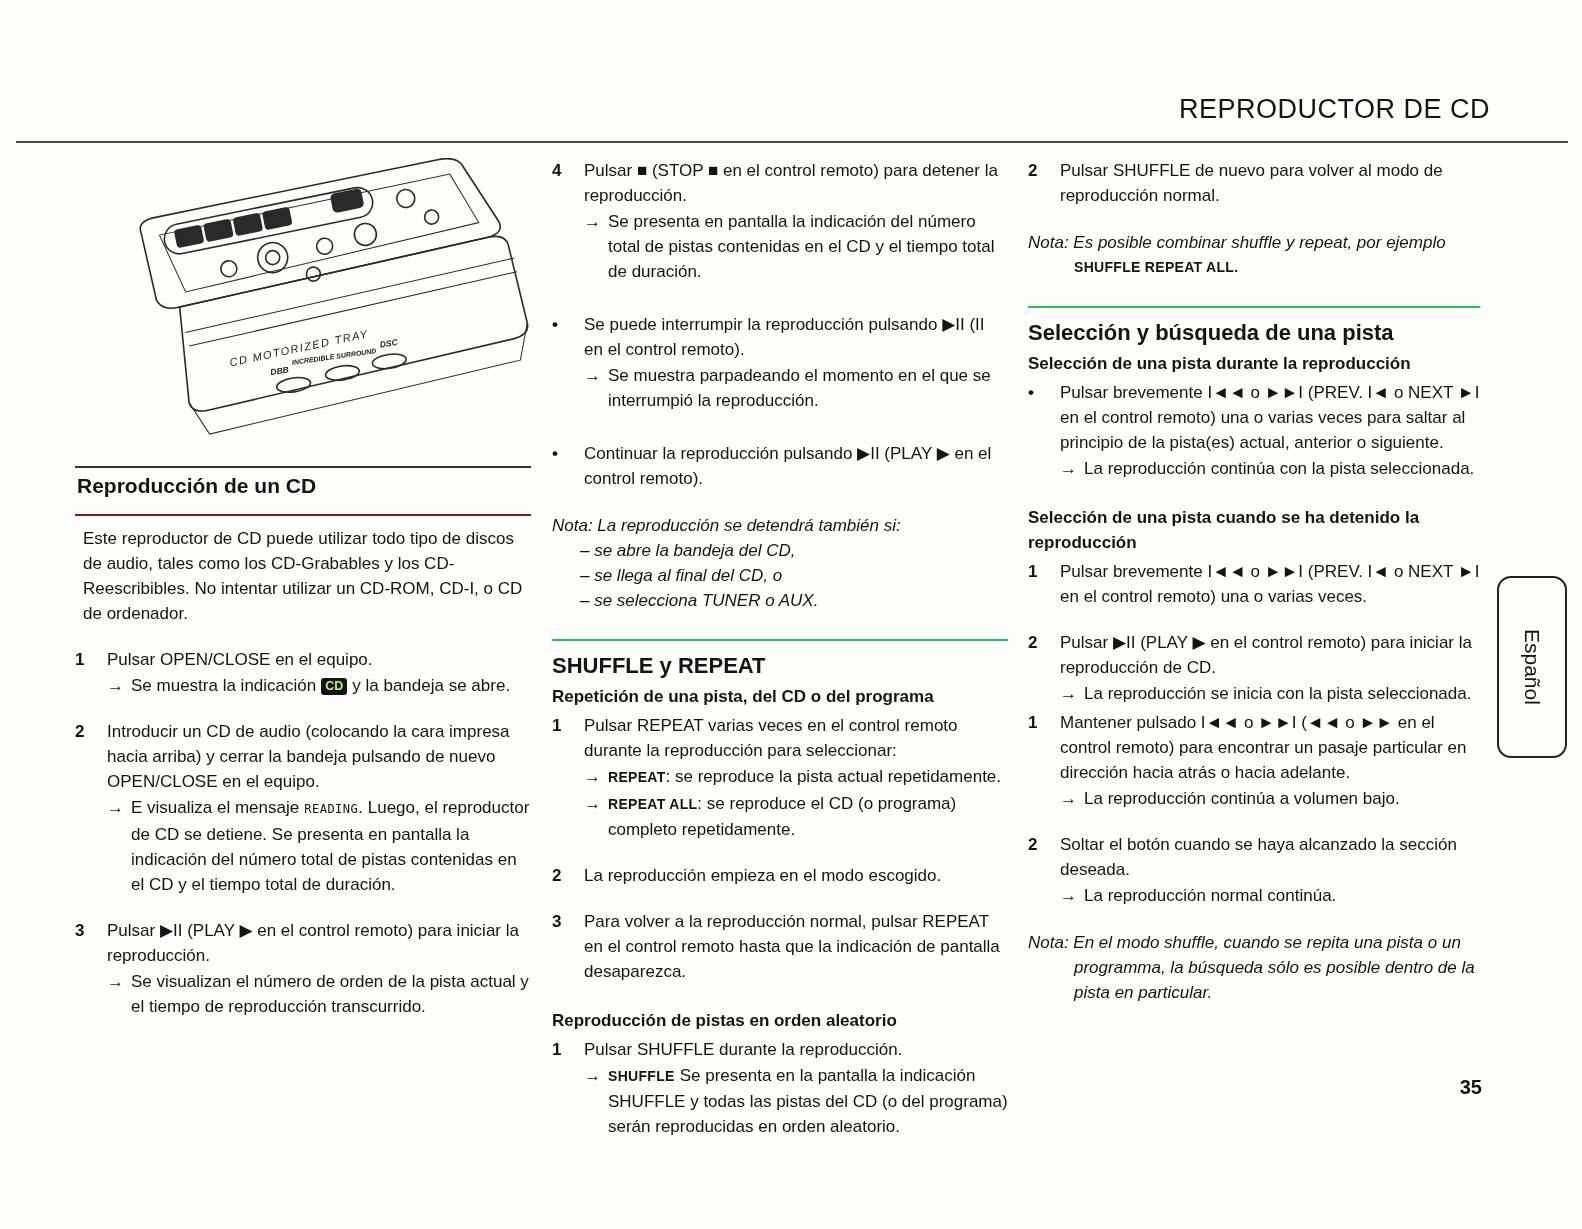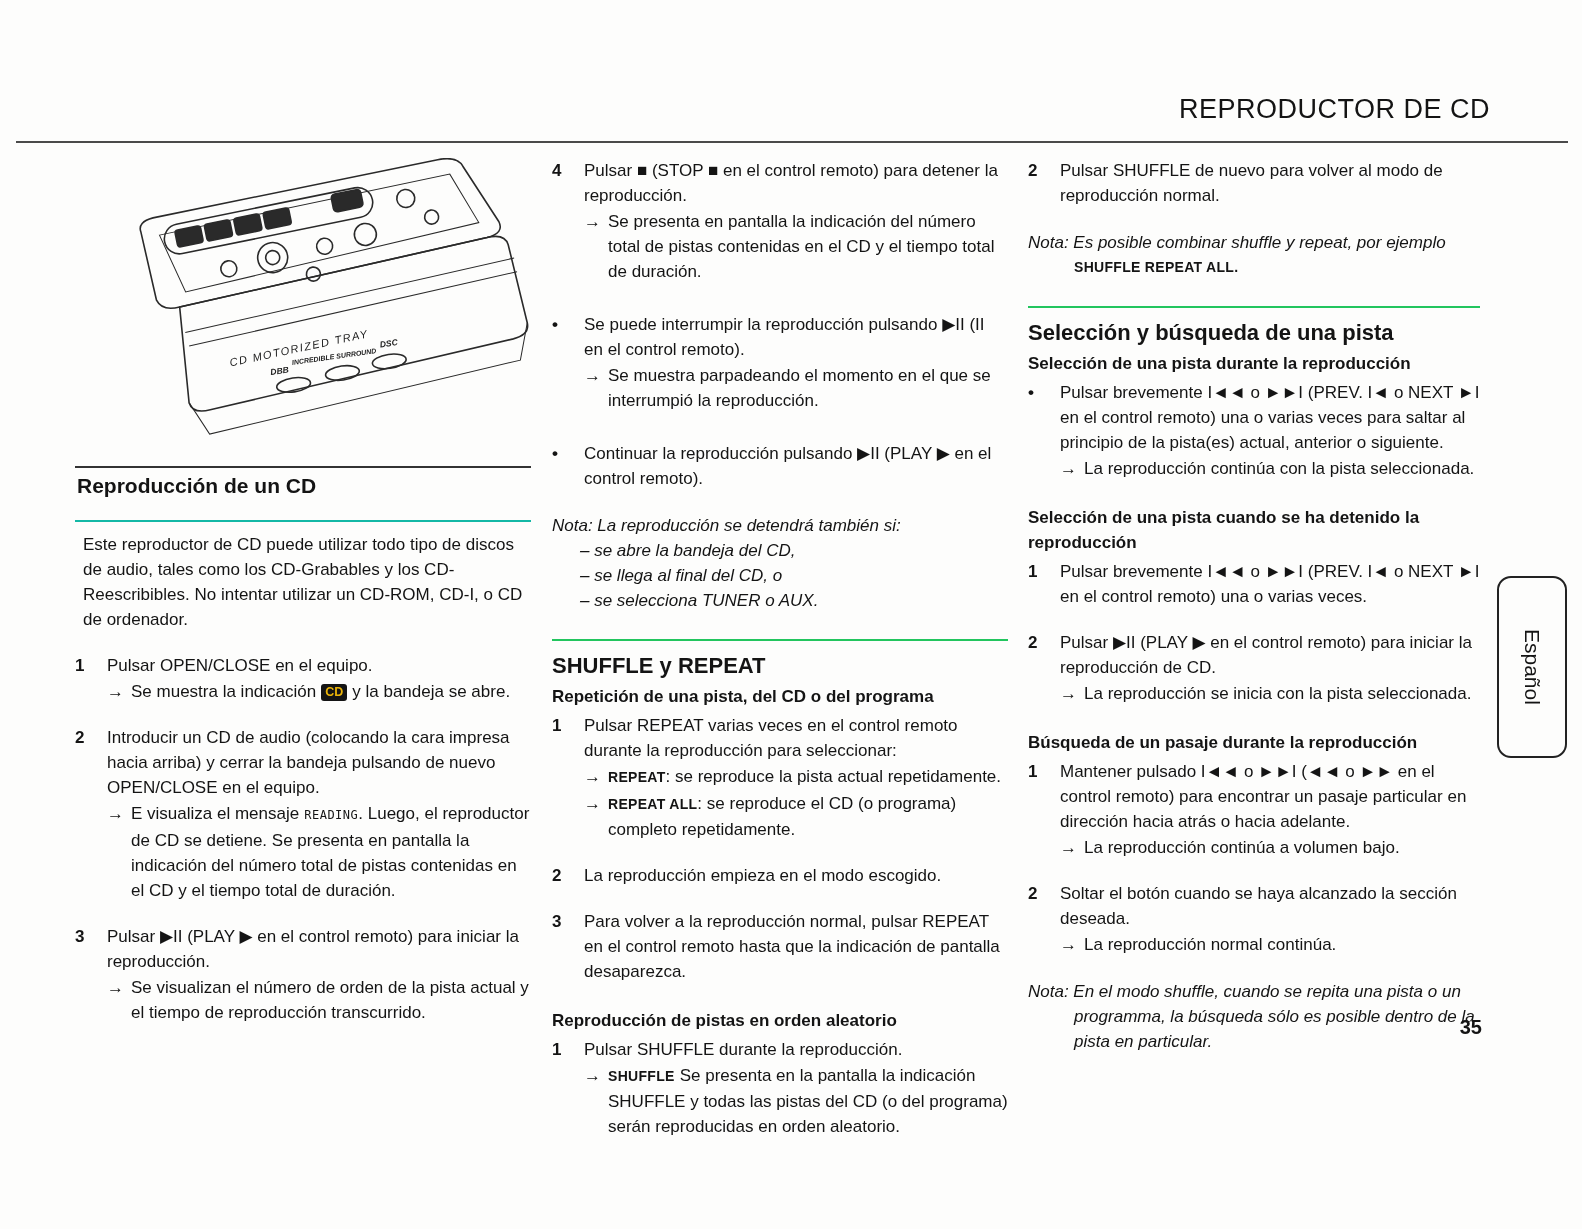--- a/index.html
+++ b/index.html
@@ -17,22 +17,22 @@
     border-top:2px solid #4a4a4a;
   }
   .col { position:absolute; top:158px; font-size:17px; line-height:25px; }
   .col1 { left:75px;  width:456px; }
   .col2 { left:552px; width:456px; }
   .col3 { left:1028px; width:452px; }
 
   .device { display:block; margin:0 0 4px 0; }
 
   .title-block {
-    border-top:2px solid #333; border-bottom:2px solid #14b8a6;
-    padding:5px 2px 22px; margin-top:8px;
+    border-top:2px solid #333; border-bottom:2px solid #7f1d1d;
+    padding:5px 2px 16px; margin-top:8px;
   }
   .h1 { font-size:21px; font-weight:bold; }
   .h2-block { border-top:2px solid #22c55e; padding-top:12px; margin-top:26px; }
   .h2 { font-size:22px; font-weight:bold; }
   .h3 { font-weight:bold; margin-top:24px; }
   .h3.tight { margin-top:6px; }
 
   .body-p { margin:10px 0 0 8px; }
 
   .step, .bullet { display:flex; margin-top:21px; }
@@ -41,21 +41,21 @@
   .stext { flex:1; }
 
   .result { display:flex; margin-top:1px; }
   .arrow  { flex:0 0 24px; font-weight:bold; }
   .rtext  { flex:1; }
 
   .kbd { font-weight:bold; font-size:14px; letter-spacing:.3px; }
   .kbd.sp { margin-right:5px; }
 
   .cd-badge {
-    display:inline-block; background:#141414; color:#eab308;
+    display:inline-block; background:#141414; color:#bef264;
     font-weight:bold; font-size:12.5px; line-height:17px;
     padding:0 4px; border-radius:3px; margin:0 5px; vertical-align:1px;
   }
   .reading {
     font-family:"DejaVu Sans Mono",monospace; font-size:12px;
     letter-spacing:.5px; margin-left:5px;
   }
 
   .nota { font-style:italic; margin-top:22px; }
   .nota .hang { padding-left:46px; text-indent:-46px; }
@@ -63,21 +63,21 @@
   .nota .bold-line { margin-left:46px; font-style:normal; }
 
   .lang-tab {
     position:absolute; left:1497px; top:576px; width:66px; height:178px;
     border:2px solid #222; border-radius:14px; background:#fdfdfc;
     display:flex; align-items:center; justify-content:center;
   }
   .lang-text { writing-mode:vertical-rl; font-size:21px; }
 
   .page-number {
-    position:absolute; top:1016px; right:100px;
+    position:absolute; top:1076px; right:100px;
     font-size:20px; font-weight:bold;
   }
 </style>
 </head>
 <body>
 
 <div class="page-title">REPRODUCTOR DE CD</div>
 <div class="header-rule"></div>
 
 <div class="col col1">
@@ -296,21 +296,20 @@
       <span class="num">2</span>
       <div class="stext">
         <div>Pulsar ▶II (PLAY ▶ en el control remoto) para iniciar la reproducción de CD.</div>
         <div class="result">
           <span class="arrow">→</span>
           <div class="rtext">La reproducción se inicia con la pista seleccionada.</div>
         </div>
       </div>
     </div>
 
-    <div class="h3">Búsqueda de un pasaje durante la reproducción</div>
 
     <div class="step" style="margin-top:4px">
       <span class="num">1</span>
       <div class="stext">
         <div>Mantener pulsado I◄◄ o ►►I (◄◄ o ►► en el control remoto) para encontrar un pasaje particular en dirección hacia atrás o hacia adelante.</div>
         <div class="result">
           <span class="arrow">→</span>
           <div class="rtext">La reproducción continúa a volumen bajo.</div>
         </div>
       </div>

